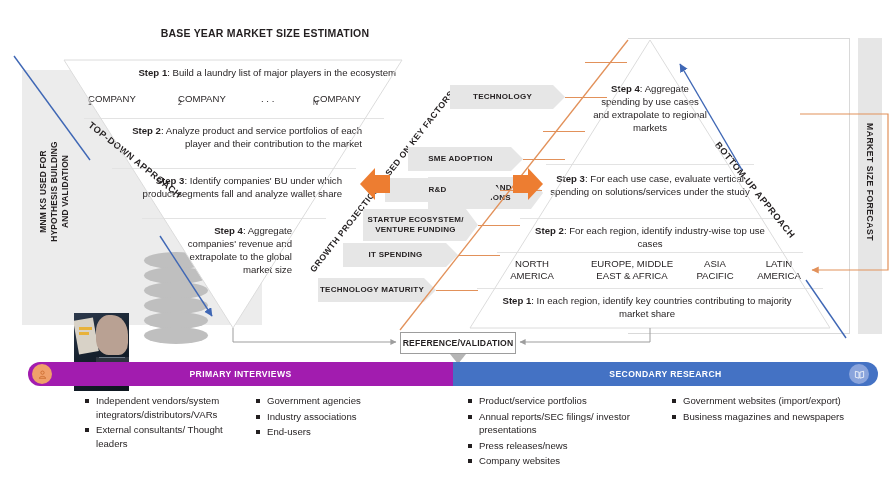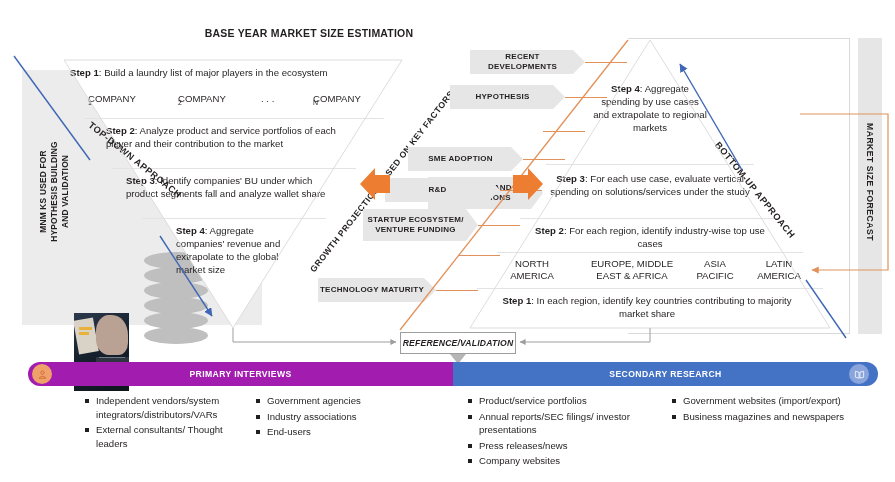--- a/index.html
+++ b/index.html
@@ -5,21 +5,21 @@
   html,body{margin:0;padding:0;background:#ffffff;}
   body{
     font-family:"Liberation Sans", sans-serif;
     width:895px;height:482px;position:relative;overflow:hidden;
     color:#231f20;
   }
   #stage{position:absolute;left:0;top:0;width:895px;height:482px;}
 
   
   .abs{position:absolute;}
-  .ctr{text-align:center;padding-left:44px;}
+  .ctr{text-align:center;}
   .nosel{-webkit-user-select:none;user-select:none;}
 
   
   #base-title{
     left:0;top:27px;width:530px;text-align:center;
     font-size:10.5px;font-weight:bold;letter-spacing:.2px;color:#231f20;
   }
 
   
   #left-panel{
@@ -49,21 +49,21 @@
 
   
   #tri-left{
     left:64px;top:60px;width:338px;height:268px;
     background:#ffffff;
     clip-path:polygon(0 0,100% 0,50% 100%);
     border:0;
   }
   .tri-line{position:absolute;height:1px;background:#e3e3e3;}
 
-  .stepL{position:absolute;text-align:left;font-size:9.6px;line-height:13px;color:#231f20;}
+  .stepL{position:absolute;text-align:right;font-size:9.6px;line-height:13px;color:#231f20;}
   .stepL b{font-weight:bold;}
 
   #companies{position:absolute;left:68px;top:93px;width:330px;font-size:9.6px;}
   #companies span{position:absolute;white-space:nowrap;}
   sub{font-size:7px;}
 
   
   #td-label{
     left:40px;top:155px;width:190px;
     transform:rotate(38.5deg);transform-origin:center center;
@@ -113,21 +113,21 @@
   #frame-right{
     left:628px;top:38px;width:222px;height:296px;
     border:1px solid #d9d9d9;border-left:none;box-sizing:border-box;
   }
 
   
   #refbox{
     left:400px;top:332px;width:114px;height:20px;
     border:1px solid #9d9d9d;background:#ffffff;
     display:flex;align-items:center;justify-content:center;
-    font-size:8.6px;font-weight:bold;letter-spacing:.2px;color:#231f20;font-style:italic;
+    font-size:8.6px;font-weight:bold;letter-spacing:.2px;color:#231f20;
   }
 
   
   #bar-primary{
     left:28px;top:362px;width:425px;height:24px;background:#a21caf;
     border-radius:12px 0 0 12px;
     display:flex;align-items:center;justify-content:center;
   }
   #bar-secondary{
     left:453px;top:362px;width:425px;height:24px;background:#4472C4;
@@ -211,37 +211,37 @@
   </div>
 
   <div class="stepL" style="left:176px;top:224px;width:116px;">
     <b>Step 4</b><span>: Aggregate companies' revenue and extrapolate to the global market size</span>
   </div>
 
   <div class="abs nosel" id="td-label">TOP-DOWN APPROACH</div>
 
   <div class="abs nosel" id="gp-label">GROWTH PROJECTION BASED ON KEY FACTORS:</div>
 
-  <div class="chev" style="left:470px;top:50px;width:115px;">
-    <span>RECENT DEVELOPMENTS</span>
-  </div>
   <div class="chev" style="left:450px;top:85px;width:115px;">
-    <span>HYPOTHESIS</span>
+    <span>TECHNOLOGY</span>
   </div>
   <div class="chev two" style="left:428px;top:133px;width:115px;margin-top:44px;">
     <span><span>MERGERS AND</span><br><span>ACQUISITIONS</span></span>
   </div>
   <div class="chev" style="left:408px;top:147px;width:115px;">
     <span>SME ADOPTION</span>
   </div>
   <div class="chev" style="left:385px;top:178px;width:115px;">
     <span>R&amp;D</span>
   </div>
   <div class="chev two" style="left:363px;top:209px;width:115px;text-align:center;">
     <span><span>STARTUP ECOSYSTEM/</span><br><span>VENTURE FUNDING</span></span>
+  </div>
+  <div class="chev" style="left:343px;top:243px;width:115px;">
+    <span>IT SPENDING</span>
   </div>
   <div class="chev" style="left:318px;top:278px;width:118px;">
     <span>TECHNOLOGY MATURITY</span>
   </div>
 
   <div class="connector" style="left:585px;top:62px;width:42px;"></div>
   <div class="connector" style="left:565px;top:97px;width:42px;"></div>
   <div class="connector" style="left:543px;top:131px;width:42px;"></div>
   <div class="connector" style="left:523px;top:159px;width:42px;"></div>
   <div class="connector" style="left:500px;top:190px;width:42px;"></div>

